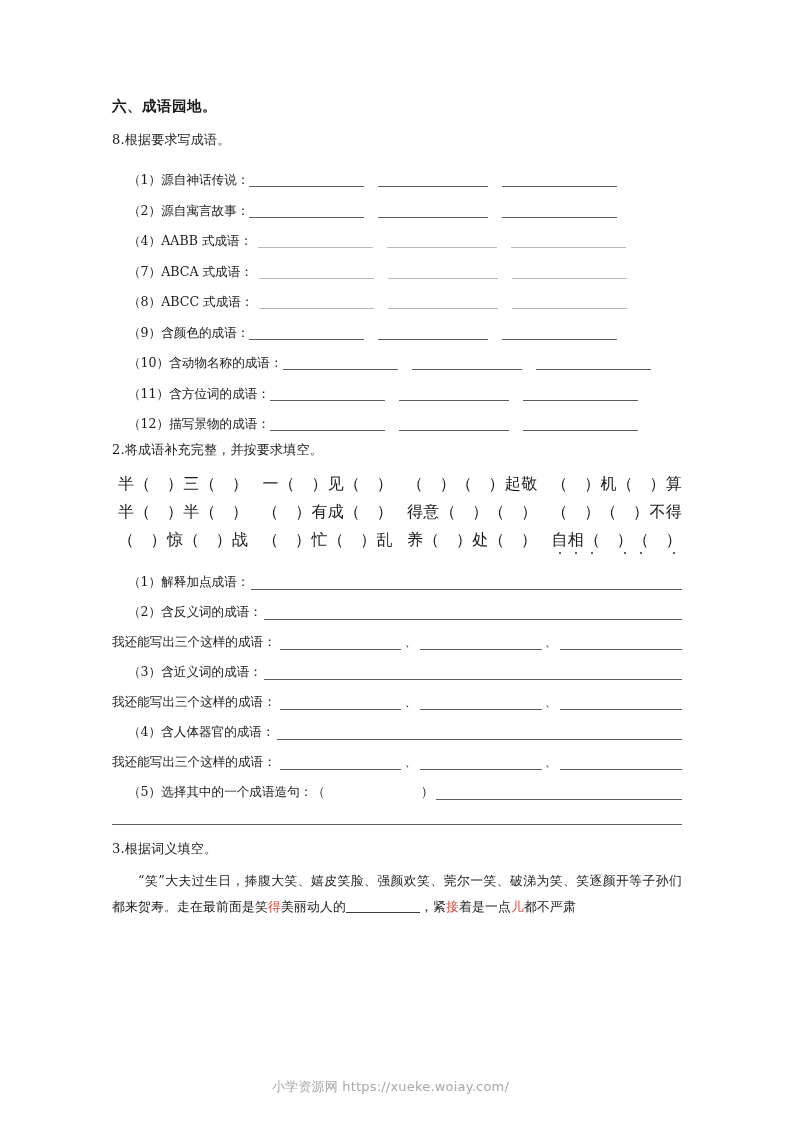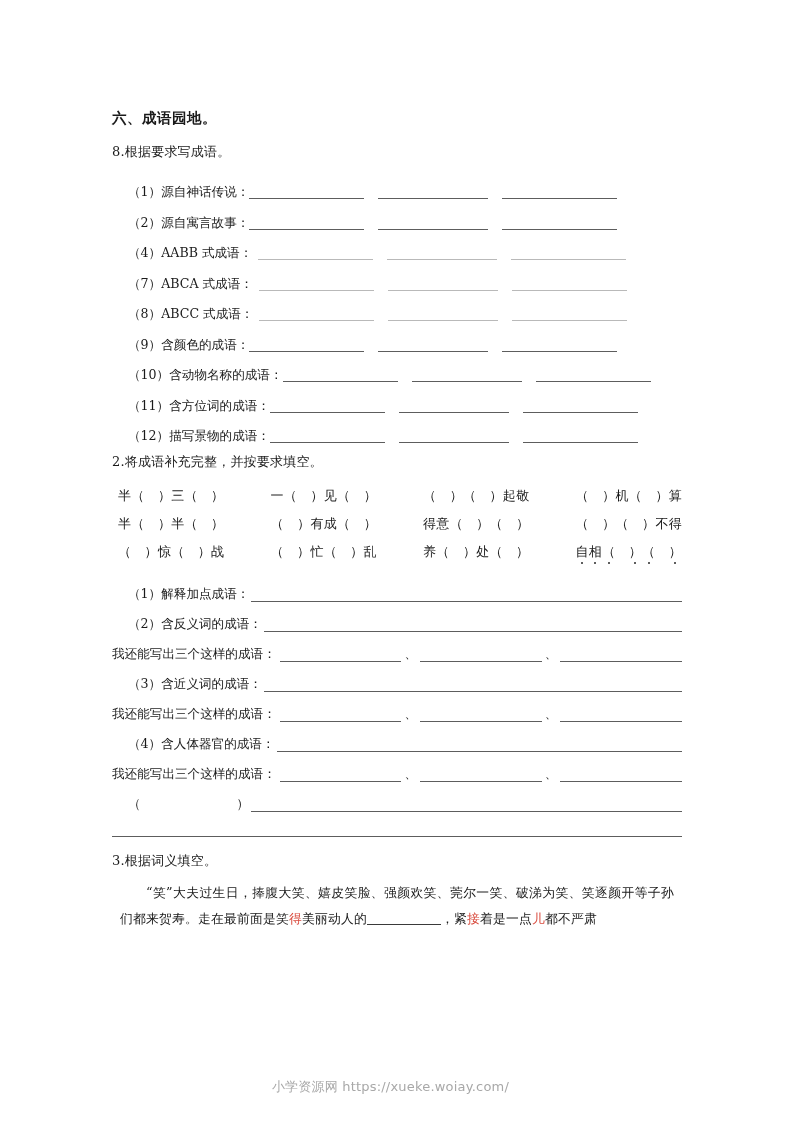--- a/index.html
+++ b/index.html
@@ -26,21 +26,21 @@
     left: 112px;
     top: 96px;
     width: 570px;
   }
 
   
   .sec-title {
     font-size: 14.5px;
     font-weight: bold;
     letter-spacing: .5px;
-    margin: 12px 0 14px 0;
+    margin: 0 0 14px 0;
     line-height: 1.4;
   }
   .q-title {
     font-size: 13px;
     margin: 0 0 10px 0;
     line-height: 1.5;
     letter-spacing: .2px;
   }
 
   
@@ -73,21 +73,21 @@
   .wrow.offA .wblanks { padding-left: 6px; }
 
   
   .grid {
     margin: 4px 0 10px 0;
     padding-left: 6px;
   }
   .grow {
     display: flex;
     justify-content: space-between;
-    font-size: 13px;
+    font-size: 16px;
     letter-spacing: .3px;
     line-height: 1.5;
     height: 28px;
     align-items: center;
     white-space: nowrap;
   }
   .gcell { display: inline-block; }
   .gcell.dotted {
     text-underline-offset: 3px;
     position: relative;
@@ -148,21 +148,21 @@
     height: 1px;
     background: #5d5d5d;
     margin: 20px 0 14px 0;
   }
 
   
   .para {
     font-size: 12.8px;
     line-height: 2.0;
     letter-spacing: .2px;
-    margin: 8px;
+    margin: 0;
     text-align: justify;
   }
   .para .indent2 { display: inline-block; width: 26px; }
   .red { color: #d94a3d; }
   .inline-blank {
     display: inline-block;
     width: 74px;
     border-bottom: 1px solid #3a3a3a;
     height: 13px;
     vertical-align: -2px;
@@ -327,20 +327,21 @@
           <span class="slabel">我还能写出三个这样的成语：</span>
           <span class="three">
             <span class="tb"></span>
             <span class="sep">、</span>
             <span class="tb"></span>
             <span class="sep">、</span>
             <span class="tb"></span>
           </span>
         </div>
         <div class="sub indent">
+          <span class="slabel">（5）选择其中的一个成语造句：</span>
           <span class="paren-gap"><span>（</span><span class="gapspace"></span><span>）</span></span>
           <span class="sblank"></span>
         </div>
       </div>
     <div class="fullline"></div>
 
     <div class="q-title">3.根据词义填空。</div>
     <p class="para">
       <span class="indent2"></span><span>“笑”大夫过生日，捧腹大笑、嬉皮笑脸、强颜欢笑、莞尔一笑、破涕为笑、笑逐颜开</span><span>等子孙们都来贺寿。走在最前面是笑</span><span class="red">得</span><span>美丽动人的</span><span class="inline-blank"></span><span>，紧</span><span class="red">接</span><span>着是一点</span><span class="red">儿</span><span>都不严肃</span>
     </p>

